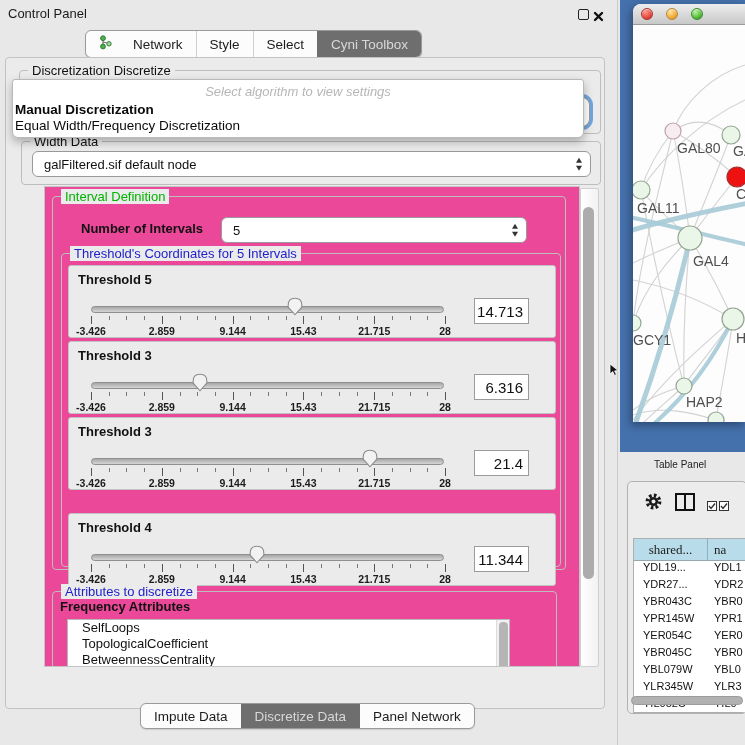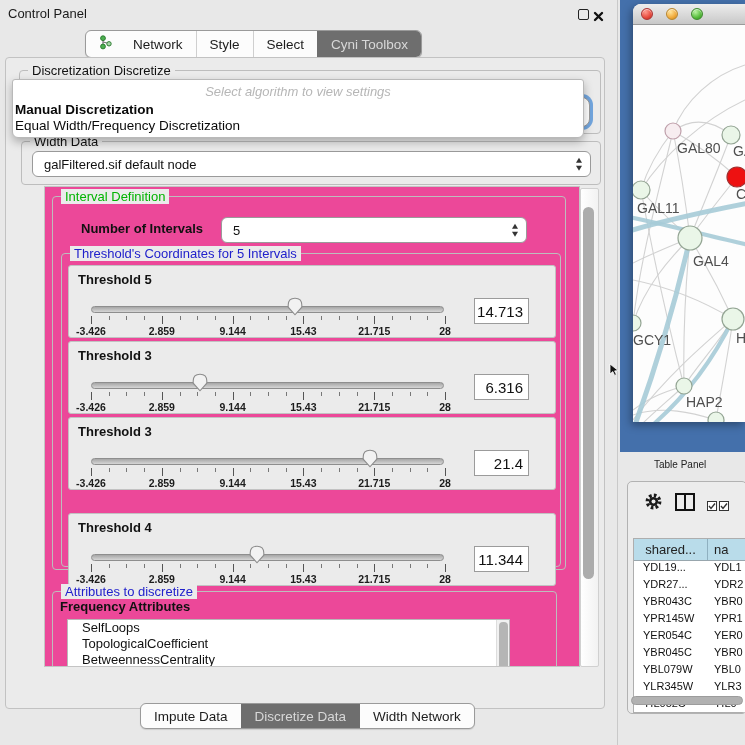--- a/index.html
+++ b/index.html
@@ -97,21 +97,21 @@
   .light.red{left:8px;background:radial-gradient(circle at 35% 30%,#ff9a8e,#e7493c 60%,#b02a20);border:1px solid #a33;box-sizing:border-box;}
   .light.yellow{left:33px;background:radial-gradient(circle at 35% 30%,#ffe49a,#f0a93a 60%,#c07d16);border:1px solid #b8862d;box-sizing:border-box;}
   .light.green{left:58px;background:radial-gradient(circle at 35% 30%,#b8f3a0,#55bb3a 60%,#2f8b1f);border:1px solid #3d8a2c;box-sizing:border-box;}
   .net-svg{position:absolute;left:0;top:21px;}
 
   .tp-label{left:634px;top:459px;font-size:10px;color:#222;margin-left:20px;}
   .table-panel{left:627px;top:481px;width:118px;height:231px;background:#ececec;border:1px solid #b2b2b2;
                border-radius:5px;overflow:hidden;}
   .tp-toolbar-icon{position:absolute;}
   .tbl{position:absolute;left:5px;top:56px;width:113px;bottom:0;background:#fff;border:1px solid #aeaeae;border-right:none;box-sizing:border-box;}
-  .tbl-header{display:flex;height:21px;background:#b9dcea;border-bottom:1px solid #98a6ad;font-size:13px;color:#222;}
+  .tbl-header{display:flex;height:21px;background:#b9dcea;border-bottom:1px solid #98a6ad;font-size:13px;color:#222;font-family:Liberation Serif, serif;}
   .tbl-header .c1{width:73px;border-right:1px solid #8fb0c0;display:flex;align-items:center;justify-content:center;overflow:hidden;}
   .tbl-header .c2{flex:1;display:flex;align-items:center;padding-left:6px;overflow:hidden;}
   .tbl-row{display:flex;height:17px;font-size:11px;color:#111;}
   .tbl-row .c1{width:73px;padding-left:9px;box-sizing:border-box;overflow:hidden;white-space:nowrap;}
   .tbl-row .c2{flex:1;padding-left:7px;overflow:hidden;white-space:nowrap;}
   .hscroll{position:absolute;left:3px;top:214px;width:112px;height:9px;background:#b1b1b1;border:1px solid #9c9c9c;border-radius:5px;box-sizing:border-box;}
 
   .cursor{left:609px;top:363px;z-index:60;}
 </style>
 </head>
@@ -360,21 +360,21 @@
   </div>
 
   <div class="abs seg bottom-seg" id="bottomTabs">
       <div class="segment">
         <span>Impute Data</span>
       </div>
       <div class="segment selected">
         <span>Discretize Data</span>
       </div>
       <div class="segment">
-        <span>Width Network</span>
+        <span>Panel Network</span>
       </div>
     </div>
 
   <div class="abs popup">
     <div class="popup-hint">Select algorithm to view settings</div>
     <div id="popupItems">
         <div class="popup-item bold">Manual Discretization</div>
         <div class="popup-item">Equal Width/Frequency Discretization</div>
       </div>
   </div>

